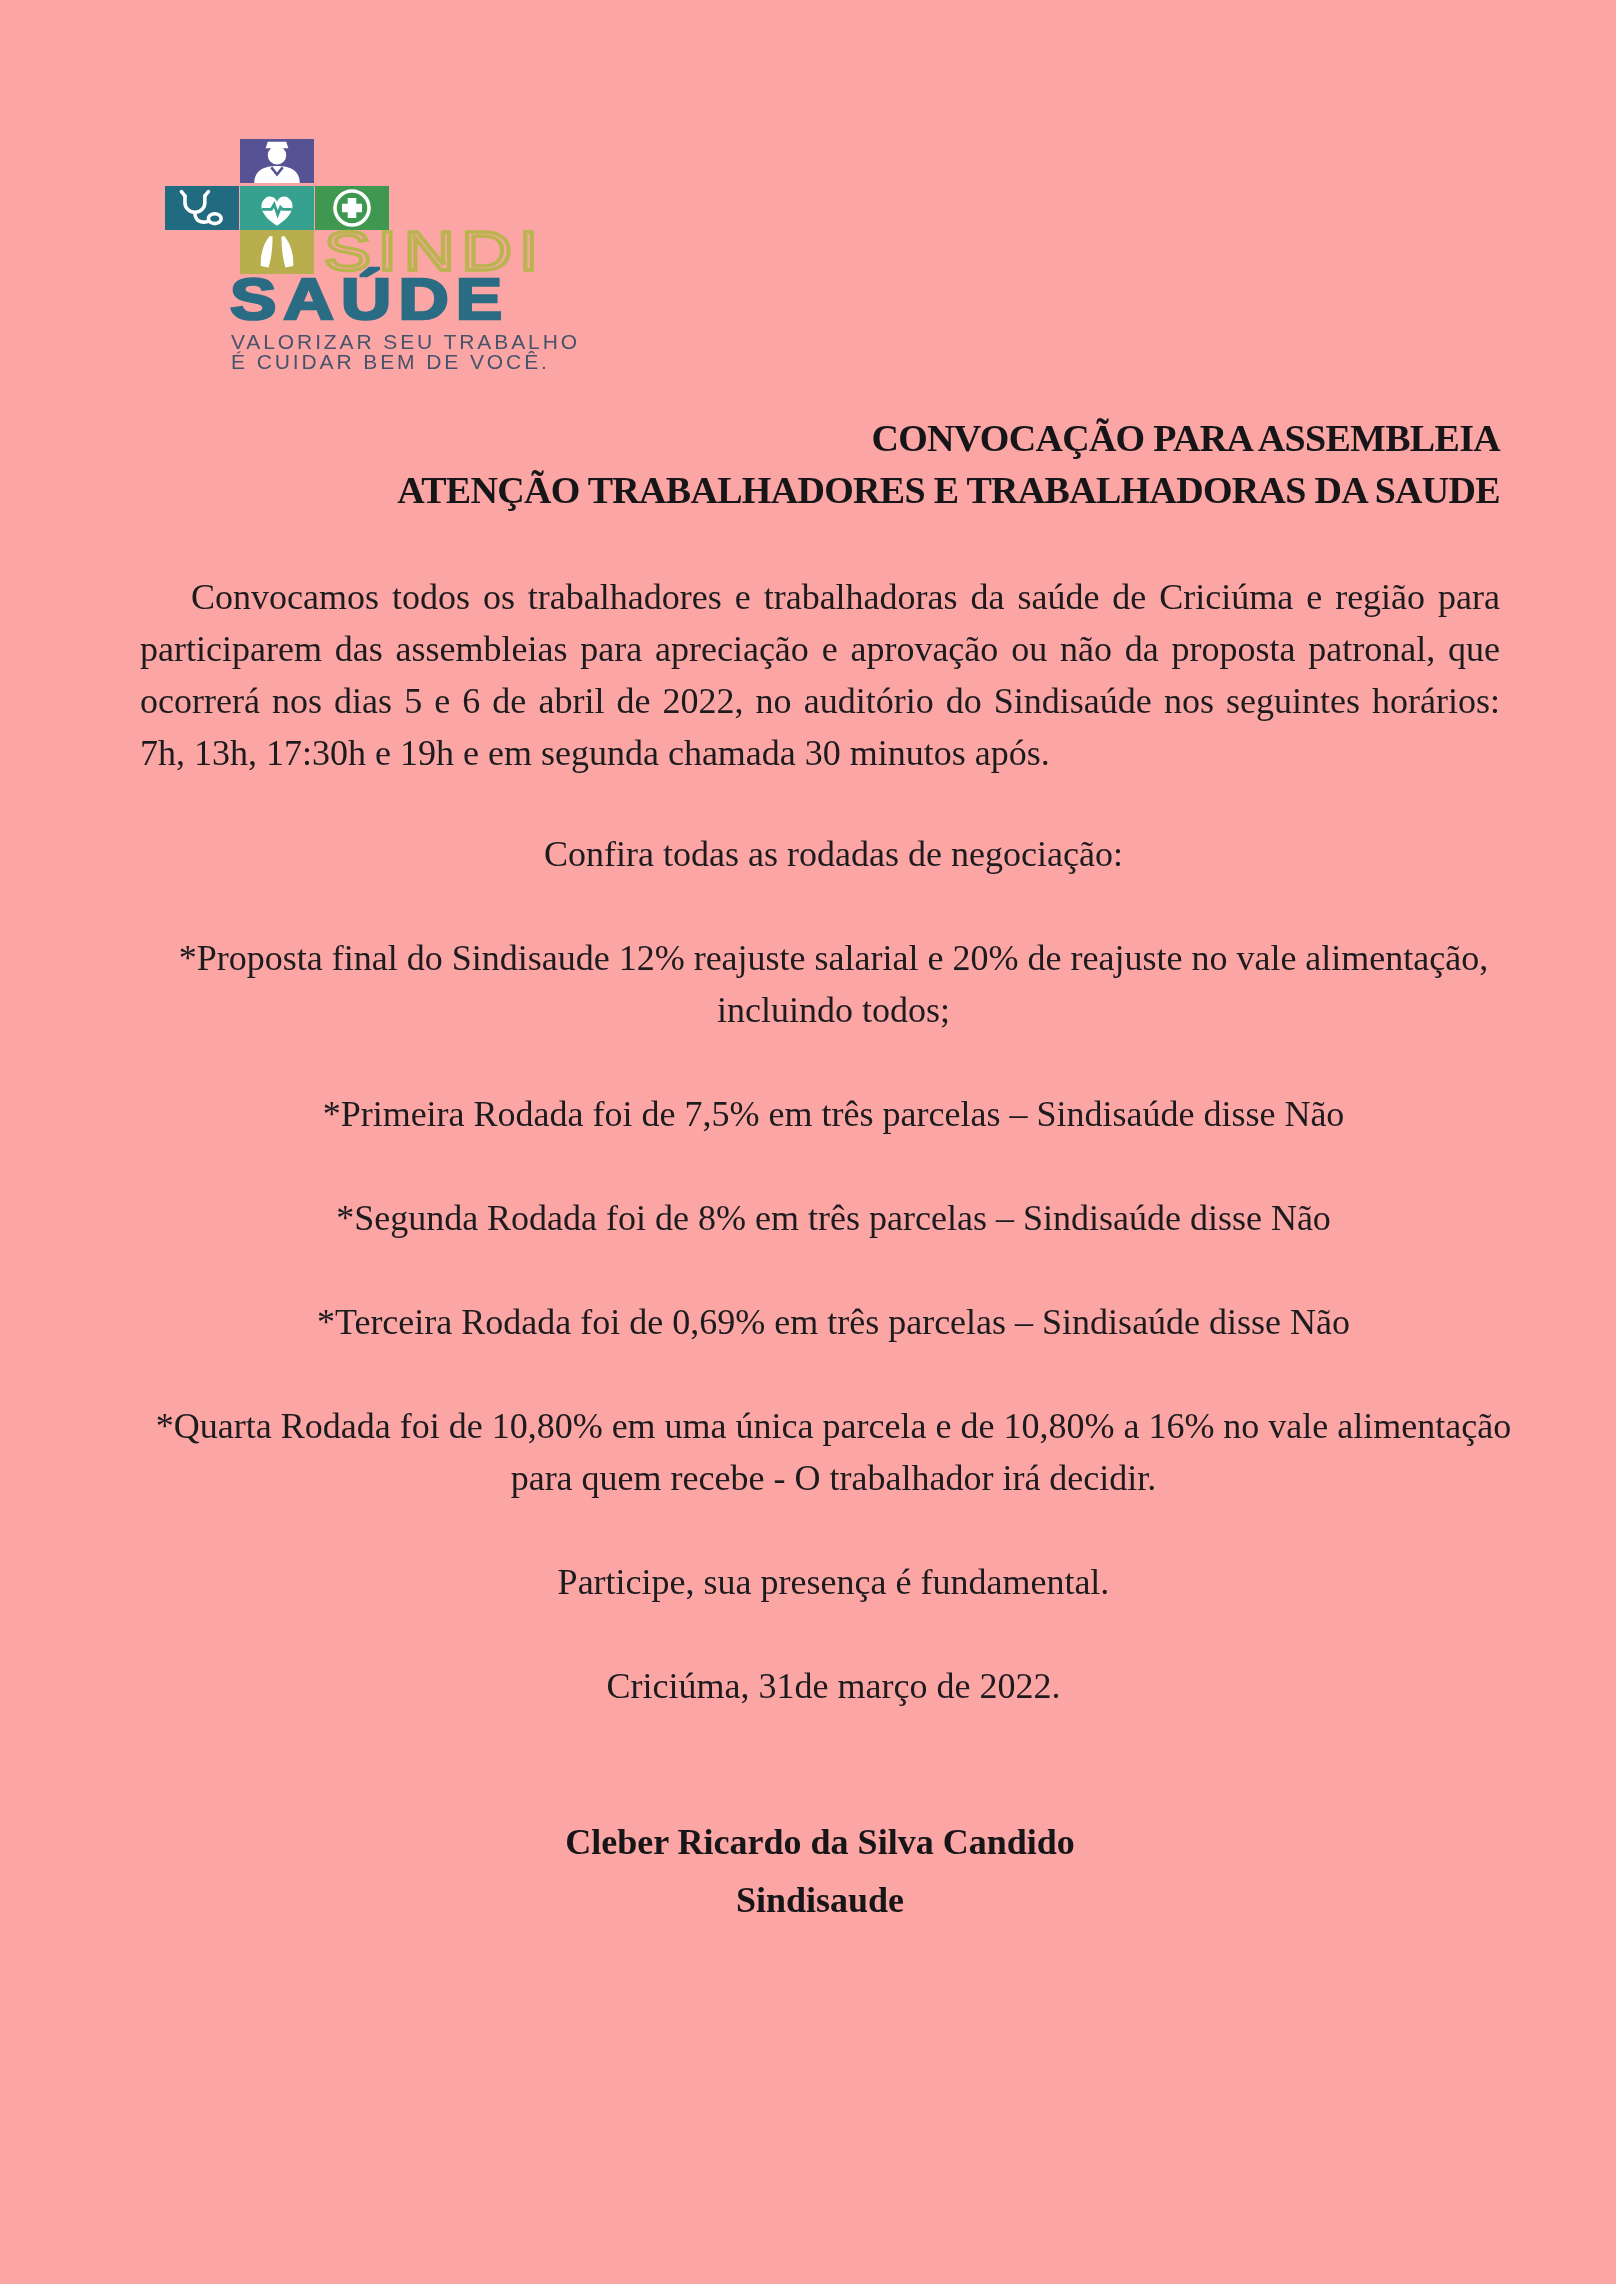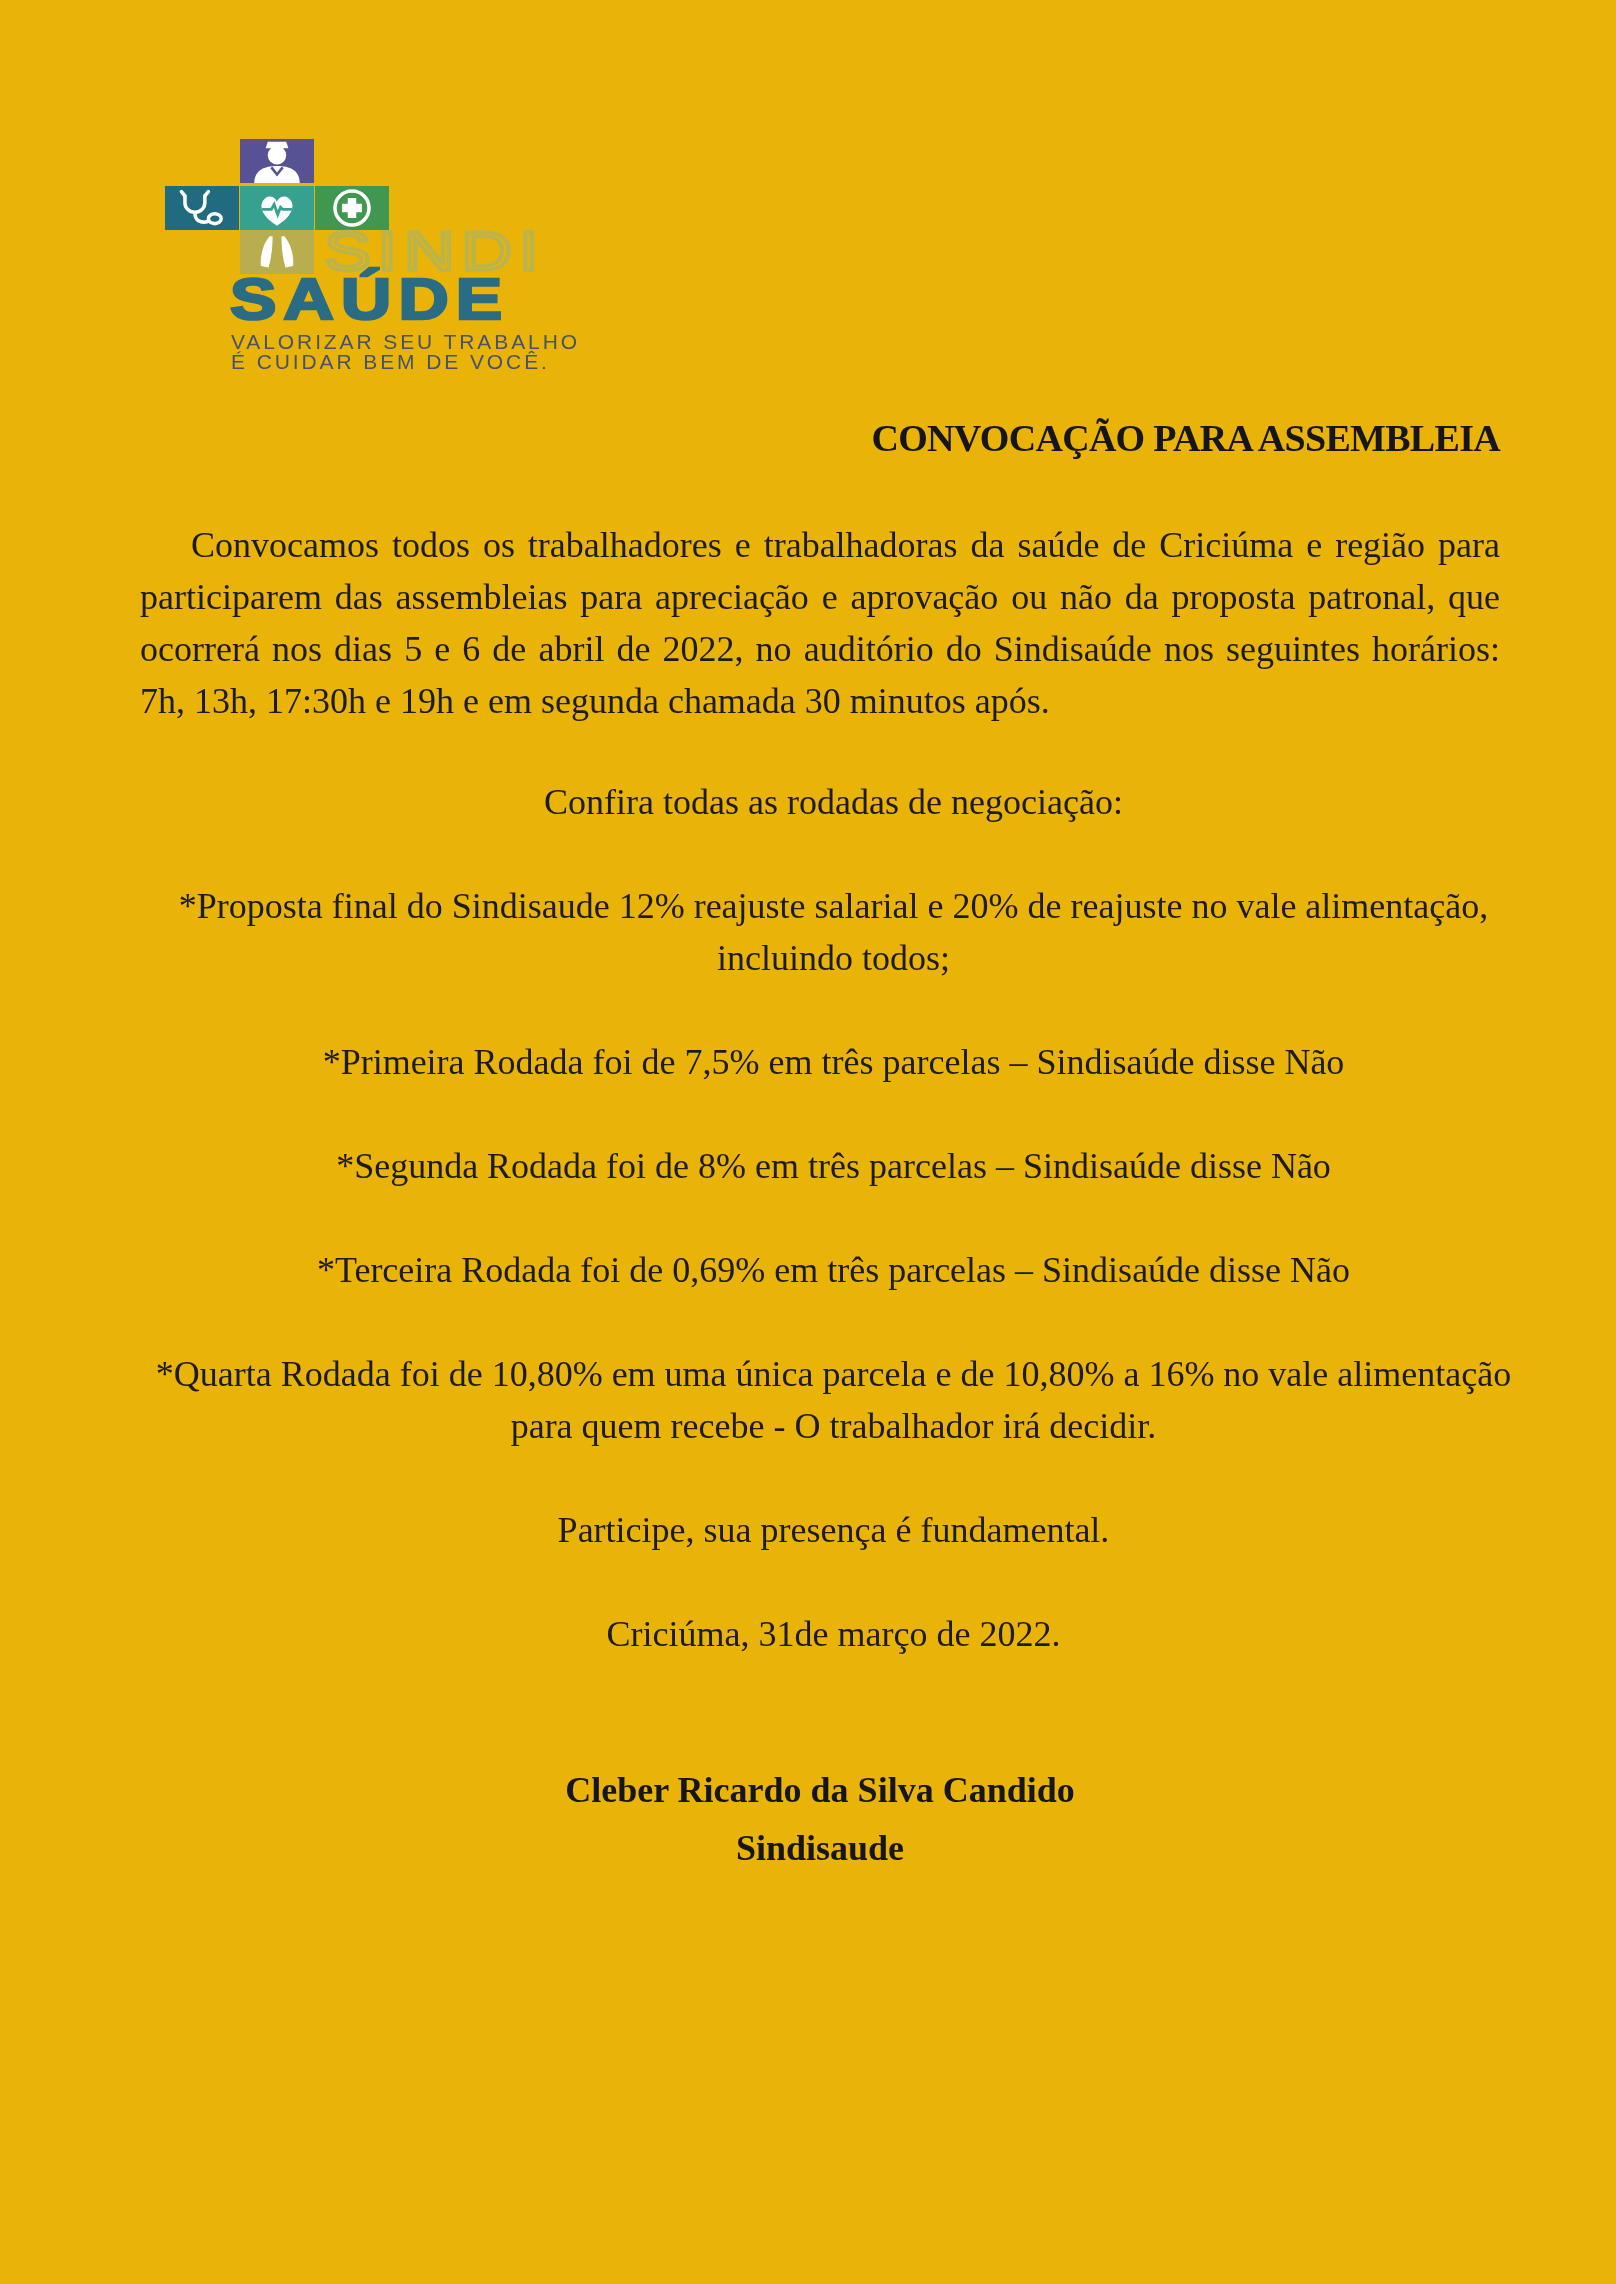--- a/index.html
+++ b/index.html
@@ -1,19 +1,19 @@
 <!DOCTYPE html>
 <html style="font-size:10.4px"><head>
 <meta charset="utf-8">
 <style>
   html,body{margin:0;padding:0;background:#e8e8e8;}
   .page{
     position:relative;
     width:1617px;height:2284px;
-    background:#eab308;
+    background:#fca5a5;
     font-family:"Liberation Serif","DejaVu Serif",serif;
     color:#1c1c1e;
     overflow:hidden;
   }
   
   .logo{position:absolute;left:165px;top:139px;width:417px;height:241px;}
   .tile{position:absolute;width:74px;height:44px;overflow:hidden;}
   .tile svg{display:block;width:100%;height:100%;}
   .tile-nurse{left:75px;top:0;background:#575293;}
   .tile-steth{left:0;top:47px;background:#216b80;}
@@ -138,20 +138,21 @@
     <div class="logo-tagline">
       <div>VALORIZAR SEU TRABALHO</div>
       <div>É CUIDAR BEM DE VOCÊ.</div>
     </div>
   </div>
 
   <div class="content">
 
     <div class="doc-title">
       <div>CONVOCAÇÃO PARA ASSEMBLEIA</div>
+      <div>ATENÇÃO TRABALHADORES E TRABALHADORAS DA SAUDE</div>
     </div>
 
     <p class="para-justified">Convocamos todos os trabalhadores e trabalhadoras da saúde de Criciúma e região para participarem das assembleias para apreciação e aprovação ou não da proposta patronal, que ocorrerá nos dias 5 e 6 de abril de 2022, no auditório do Sindisaúde nos seguintes horários: 7h, 13h, 17:30h e 19h e em segunda chamada 30 minutos após.</p>
 
     <p class="line-centered first-gap">Confira todas as rodadas de negociação:</p>
 
     <p class="line-centered">*Proposta final do Sindisaude 12% reajuste salarial e 20% de reajuste no vale alimentação, incluindo todos;</p>
     <p class="line-centered">*Primeira Rodada foi de 7,5% em três parcelas – Sindisaúde disse Não</p>
     <p class="line-centered">*Segunda Rodada foi de 8% em três parcelas – Sindisaúde disse Não</p>
     <p class="line-centered">*Terceira Rodada foi de 0,69% em três parcelas – Sindisaúde disse Não</p>

